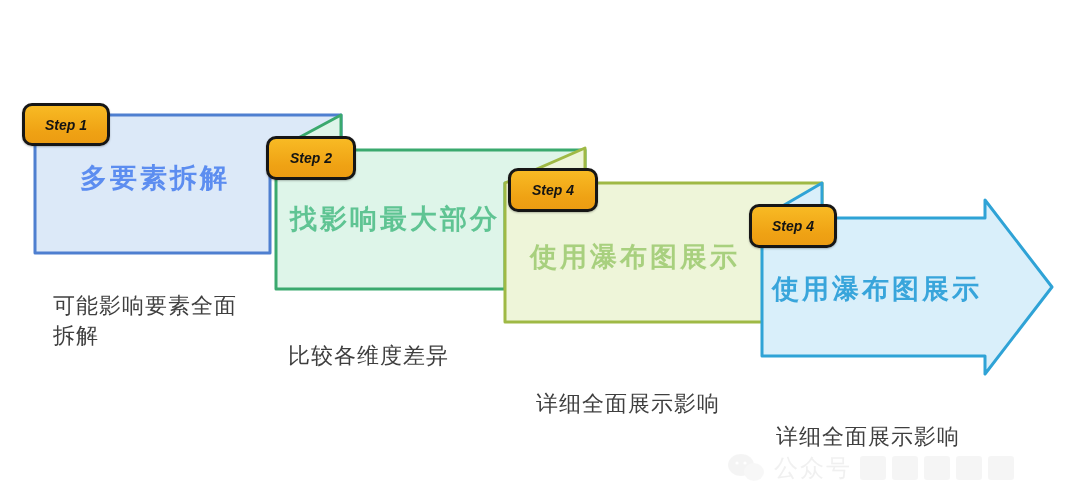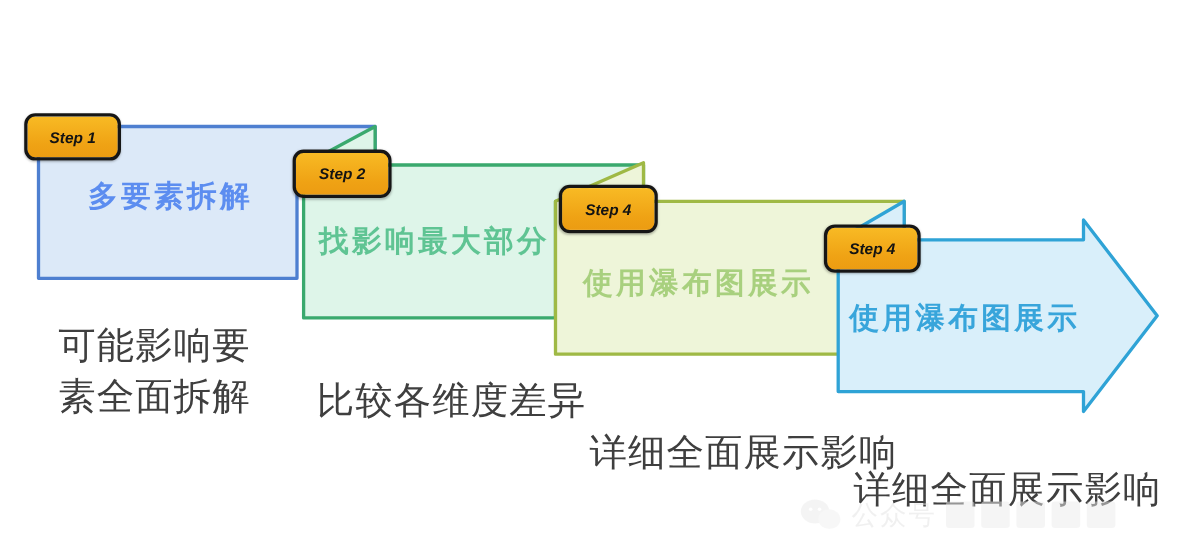--- a/index.html
+++ b/index.html
@@ -18,21 +18,21 @@
     background:linear-gradient(180deg,#f8ba24 0%,#efa214 70%,#ec9c12 100%);
     display:flex;align-items:center;justify-content:center;
     font-size:14px;font-weight:bold;font-style:italic;color:#131313;
     box-shadow:0 1px 2px rgba(0,0,0,0.25);
   }
   .box-label{
     position:absolute;font-size:27px;font-weight:bold;letter-spacing:3px;
     white-space:nowrap;transform:translate(-50%,-50%);
   }
   .caption{
-    position:absolute;font-size:34px;color:#3f3f3f;letter-spacing:1px;line-height:1.38;
+    position:absolute;font-size:22px;color:#3f3f3f;letter-spacing:1px;line-height:1.38;
   }
   .caption.wrap{width:198px;}
   .watermark{
     position:absolute;left:726px;top:452px;display:flex;align-items:center;gap:8px;
     opacity:0.5;filter:blur(0.6px);
   }
   .watermark .wm-text{
     font-size:24px;color:#e2e2e2;letter-spacing:2px;white-space:nowrap;
   }
   .wm-blocks{display:flex;gap:6px;}

